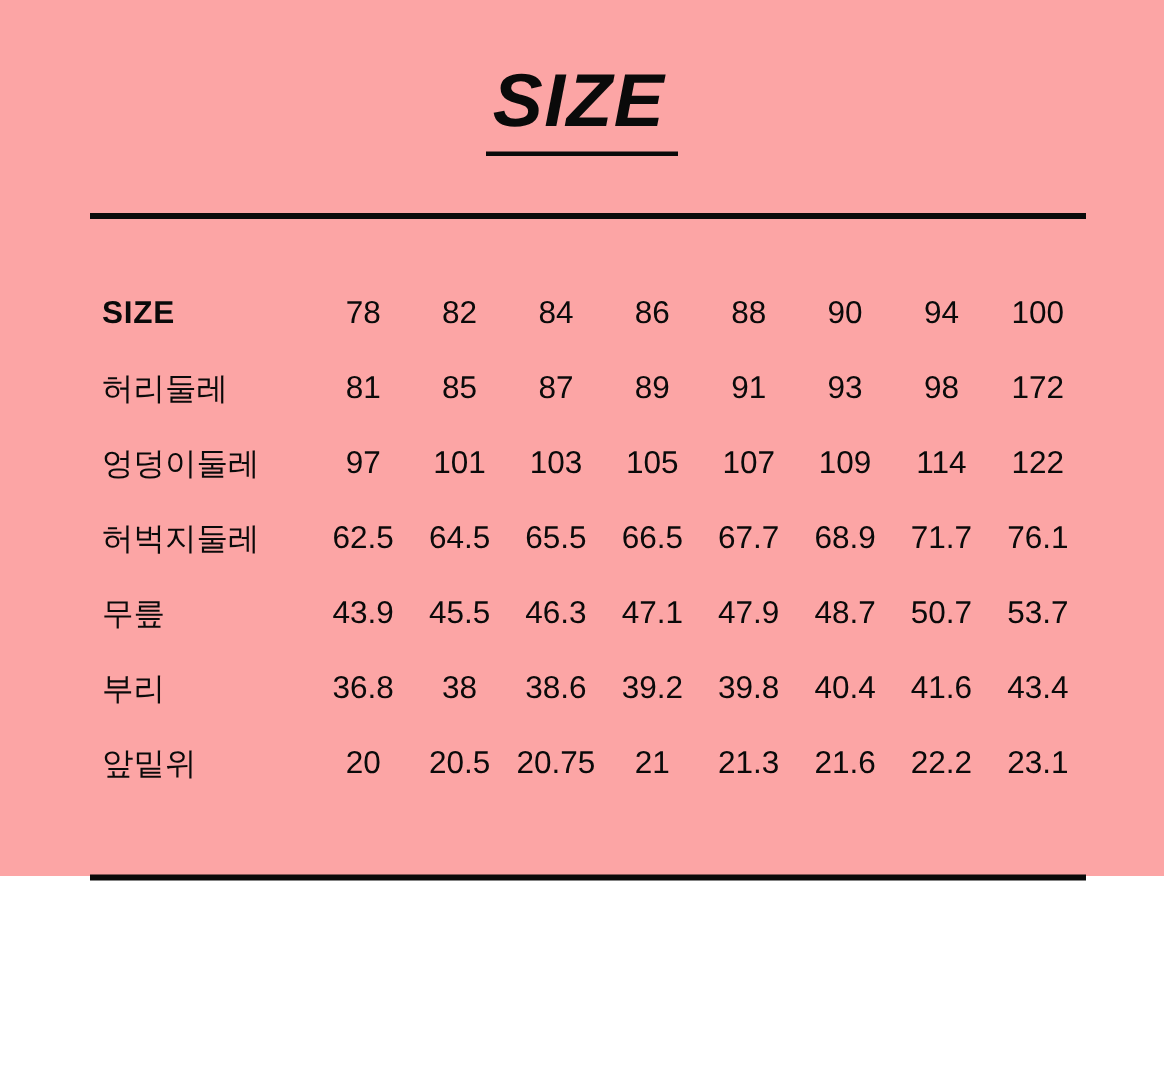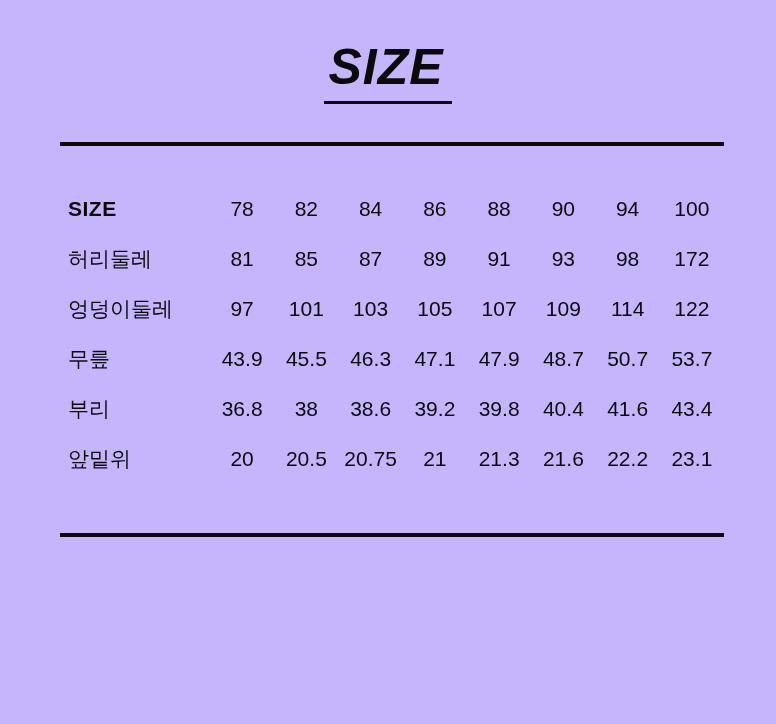--- a/index.html
+++ b/index.html
@@ -6,22 +6,22 @@
   html, body {
     width: 776px;
     height: 724px;
     background: #ffffff;
     color: #0a0a0a;
     font-family: "Liberation Sans", "DejaVu Sans", sans-serif;
     overflow: hidden;
   }
   .page {
     width: 776px;
-    height: 724px;
-    background: #c4b5fd;
+    height: 584px;
+    background: #fca5a5;
     position: relative;
   }
   
   .title-wrap {
     text-align: center;
     padding-top: 40px;
   }
   .title-text {
     display: inline-block;
     font-style: italic;
@@ -116,20 +116,31 @@
       <div class="t-num">97</div>
       <div class="t-num">101</div>
       <div class="t-num">103</div>
       <div class="t-num">105</div>
       <div class="t-num">107</div>
       <div class="t-num">109</div>
       <div class="t-num">114</div>
       <div class="t-num">122</div>
     </div>
 
+    <div class="t-row">
+      <div class="t-label">허벅지둘레</div>
+      <div class="t-num">62.5</div>
+      <div class="t-num">64.5</div>
+      <div class="t-num">65.5</div>
+      <div class="t-num">66.5</div>
+      <div class="t-num">67.7</div>
+      <div class="t-num">68.9</div>
+      <div class="t-num">71.7</div>
+      <div class="t-num">76.1</div>
+    </div>
 
     <div class="t-row">
       <div class="t-label">무릎</div>
       <div class="t-num">43.9</div>
       <div class="t-num">45.5</div>
       <div class="t-num">46.3</div>
       <div class="t-num">47.1</div>
       <div class="t-num">47.9</div>
       <div class="t-num">48.7</div>
       <div class="t-num">50.7</div>

